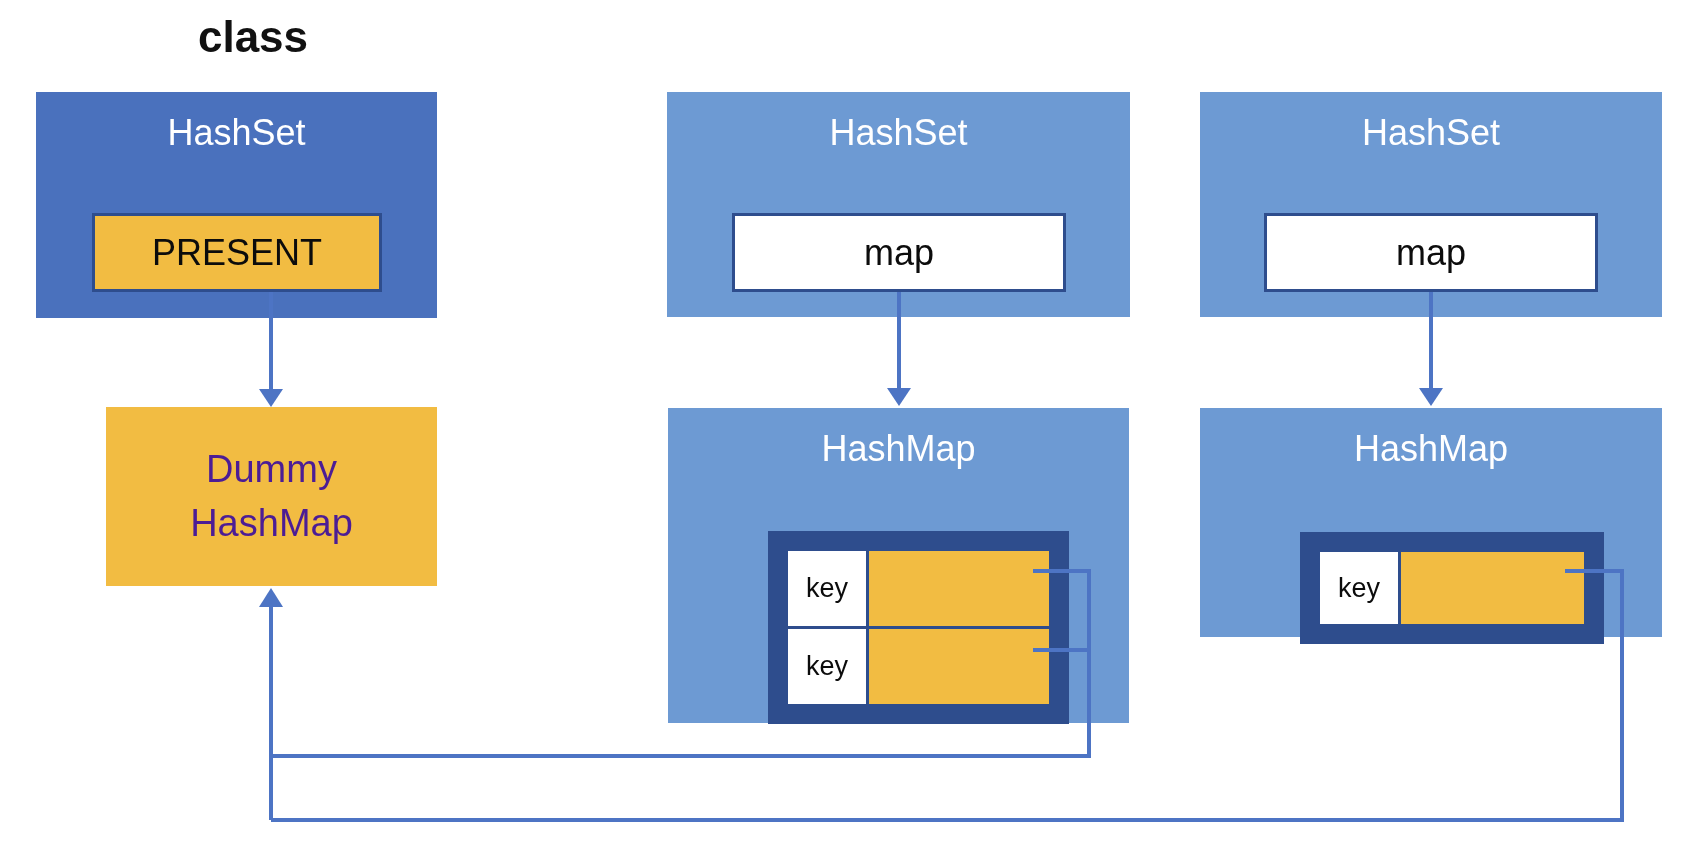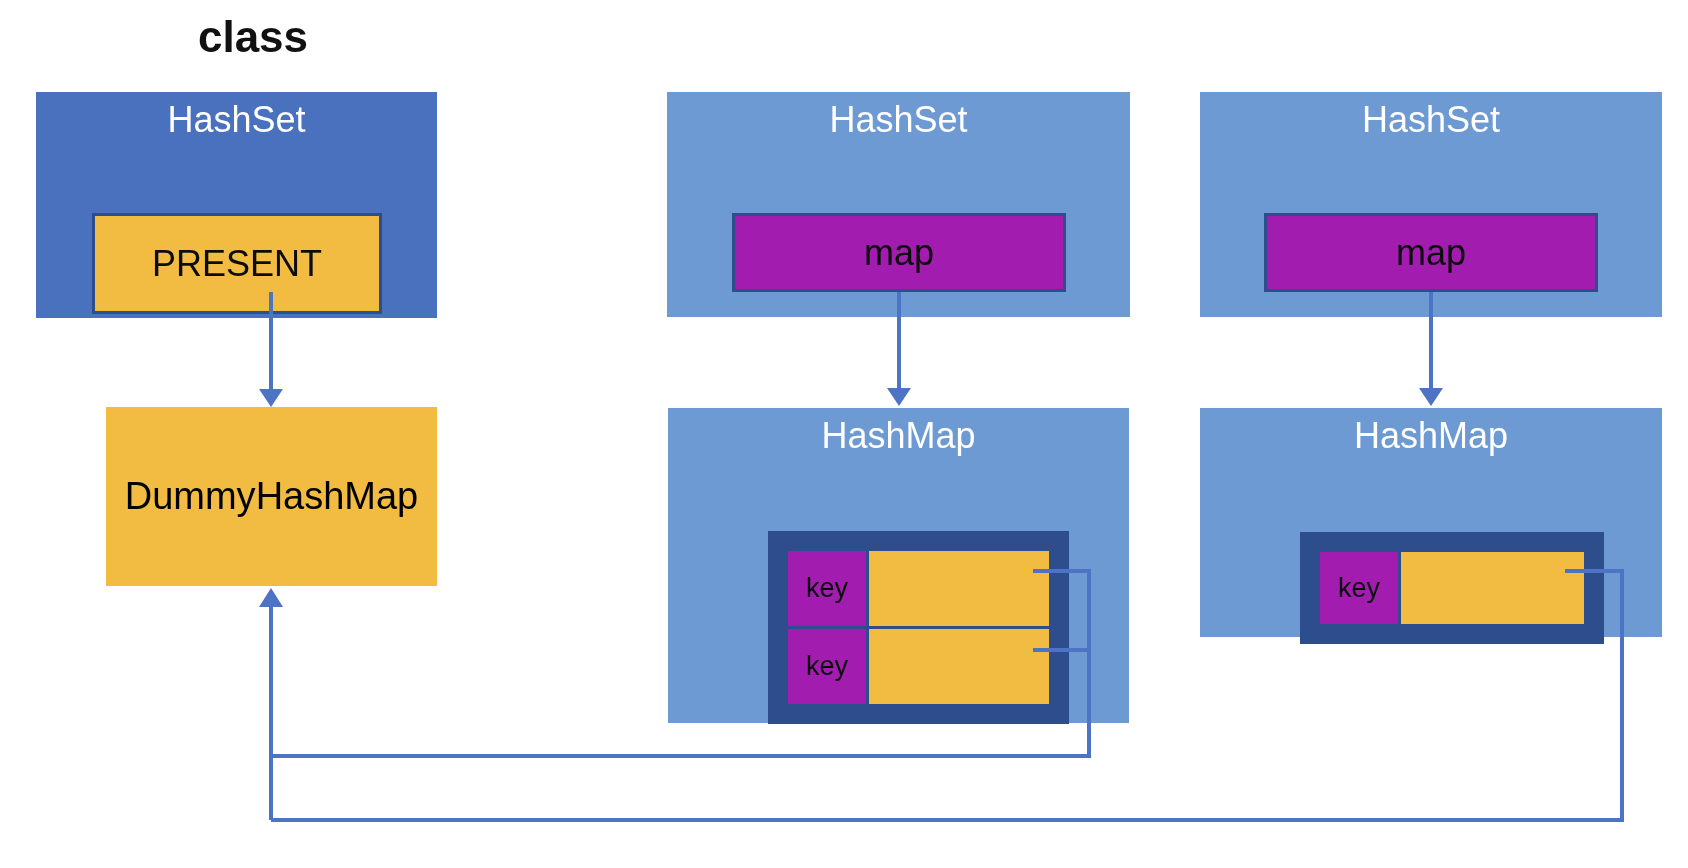--- a/index.html
+++ b/index.html
@@ -19,49 +19,49 @@
     text-align: center;
     font-weight: 700;
   }
 
   .big-box { position: absolute; box-sizing: border-box; }
   .bg-dark   { background: #4a71bd; }
   .bg-medium { background: #6d9ad3; }
 
   .box-title {
     position: absolute;
-    left: 0; right: 0; top: 7px;
+    left: 0; right: 0; top: 20px;
     text-align: center;
     color: #ffffff;
     font-size: 36px;
     font-weight: 400;
   }
 
   .field-box {
     position: absolute;
     box-sizing: border-box;
     border: 3px solid #2e4d8d;
     display: flex;
     align-items: center;
     justify-content: center;
     font-size: 36px;
     color: #0c0c0c;
   }
-  .fill-lightblue { background: #a21caf; }
+  .fill-lightblue { background: #ffffff; }
   .fill-orange    { background: #f2bc42; }
 
   .dummy-box {
     position: absolute;
     box-sizing: border-box;
     background: #f2bc42;
     display: flex;
-    flex-direction: row;
+    flex-direction: column;
     align-items: center;
     justify-content: center;
-    color: #000000;
+    color: #4c1d95;
     font-size: 38px;
     line-height: 1.42;
   }
 
   .kv-table {
     position: absolute;
     background: #2e4d8d;
     padding: 20px;
     display: grid;
     grid-gap: 3px;
@@ -92,21 +92,21 @@
 </style>
 </head>
 <body>
 
 <div id="stage">
 
   <div class="abs section-label" style="left:103px; top:12px; width:300px;">class</div>
 
   <div class="big-box bg-dark" style="left:36px; top:92px; width:401px; height:226px;">
     <div class="box-title">HashSet</div>
-    <div class="field-box fill-orange" style="left:56px; top:121px; width:290px; height:101px;">PRESENT</div>
+    <div class="field-box fill-orange" style="left:56px; top:121px; width:290px; height:79px;">PRESENT</div>
   </div>
 
   <div class="dummy-box" style="left:106px; top:407px; width:331px; height:179px;">
     <span>Dummy</span>
     <span>HashMap</span>
   </div>
 
   <div class="big-box bg-medium" style="left:667px; top:92px; width:463px; height:225px;">
     <div class="box-title">HashSet</div>
     <div class="field-box fill-lightblue" style="left:65px; top:121px; width:334px; height:79px;">map</div>

